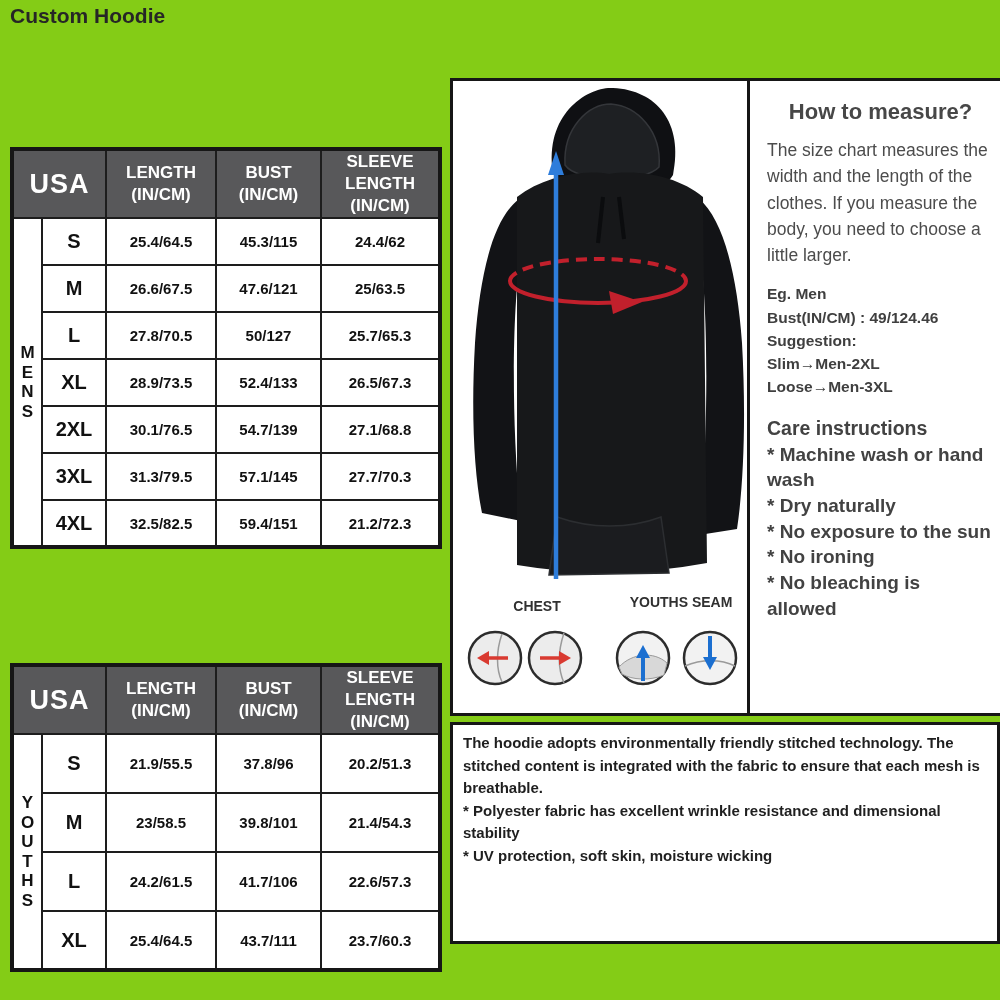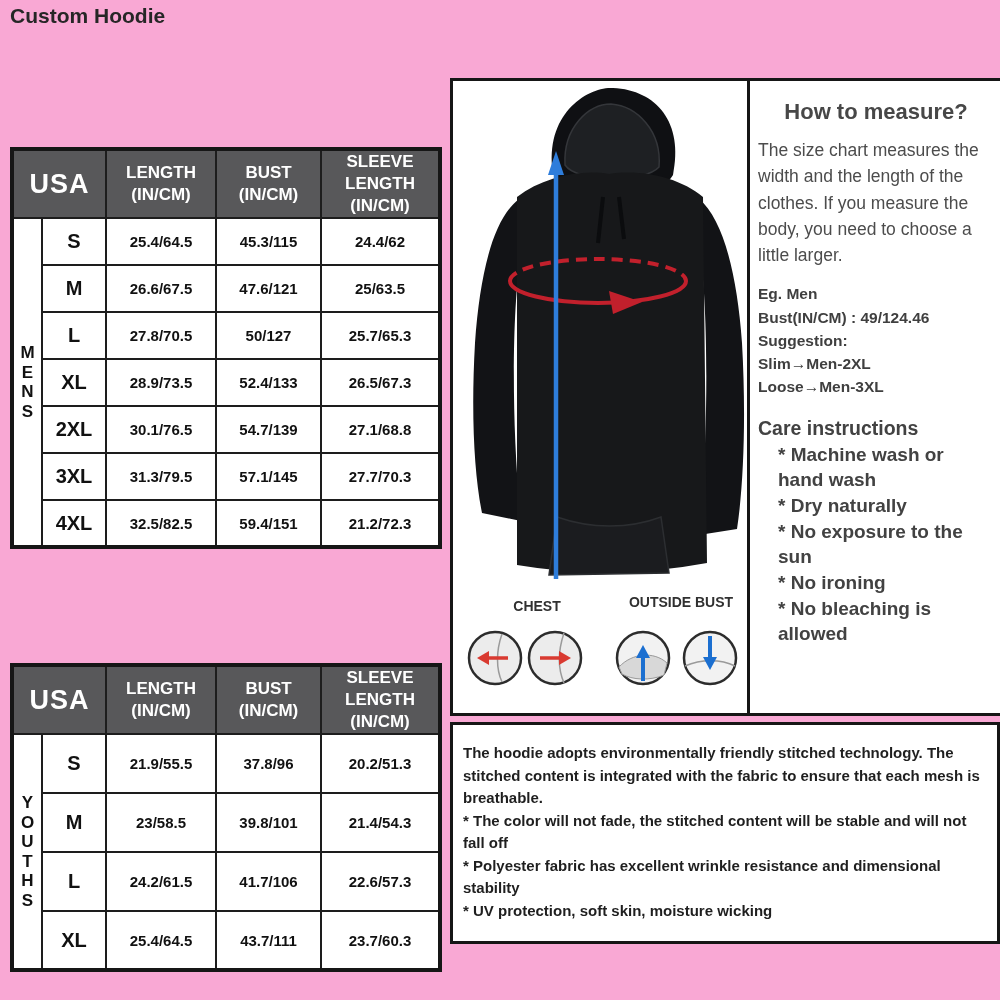--- a/index.html
+++ b/index.html
@@ -1,16 +1,16 @@
 <!DOCTYPE html>
 <html><head>
 <meta charset="utf-8">
 <style>
   html,body{margin:0;padding:0;background:#fff;}
-  #page{position:relative;width:1000px;height:1000px;background:#f9a8d4;overflow:hidden;
+  #page{position:relative;width:1000px;height:1000px;background:#84cc16;overflow:hidden;
         font-family:"Liberation Sans",sans-serif;color:#222;}
 
   .title{position:absolute;left:10px;top:4px;font-size:21px;font-weight:bold;color:#262626;}
   .subtitle{position:absolute;left:10px;top:36px;font-size:19px;font-weight:bold;color:#4a4a4a;white-space:pre-wrap;}
 
   
   table.size-table{position:absolute;left:10px;border-collapse:collapse;width:428px;table-layout:fixed;
                    background:#fff;border:4px solid #161616;}
   #mens-table{top:147px;}
   #youths-table{top:663px;}
@@ -28,37 +28,37 @@
   .vlabel{display:inline-block;width:15px;word-break:break-all;font-weight:bold;
           font-size:17px;line-height:1.15;color:#111;}
   col.c-group{width:30px;} col.c-size{width:64px;} col.c-len{width:110px;}
   col.c-bust{width:105px;} col.c-sleeve{width:119px;}
 
   
   #measure-box{position:absolute;left:450px;top:78px;width:550px;height:638px;box-sizing:border-box;
                border-top:3px solid #161616;border-left:3px solid #161616;border-bottom:3px solid #161616;
                display:flex;background:#fff;}
   #hoodie-panel{width:297px;box-sizing:border-box;border-right:3px solid #161616;position:relative;padding-left:8px;}
-  #right-panel{flex:1;position:relative;padding:10px 6px 0 8px;box-sizing:border-box;color:#4a4a4a;}
+  #right-panel{flex:1;position:relative;padding:10px 6px 0 17px;box-sizing:border-box;color:#4a4a4a;}
 
   .measure-heading{font-size:22px;font-weight:bold;text-align:center;color:#474747;margin:8px 0 12px 0;}
   .measure-body{font-size:17.5px;line-height:1.5;color:#4c4c4c;}
   .eg-block{margin-top:14px;font-size:15.5px;font-weight:bold;line-height:1.5;color:#3f3f3f;}
   .care-block{margin-top:16px;color:#424242;font-weight:bold;}
   .care-heading{font-size:19.5px;line-height:1.4;}
-  .care-item{font-size:19px;line-height:1.35;margin-left:20px;}
+  .care-item{font-size:19px;line-height:1.35;}
 
   .diagram-label{position:absolute;font-size:14px;font-weight:bold;color:#303030;text-align:center;}
   #chest-label{left:10px;top:517px;width:148px;}
   #seam-label{left:158px;top:513px;width:140px;}
   .mcirc{position:absolute;top:548px;width:58px;height:58px;}
 
   
   #feature-box{position:absolute;left:450px;top:722px;width:550px;height:222px;box-sizing:border-box;
-               border:3px solid #161616;padding:17px 10px;background:#fff;}
+               border:3px solid #161616;padding:7px 10px;background:#fff;}
   .feature-text{font-size:15px;font-weight:bold;color:#1f1f1f;line-height:1.5;}
 </style>
 </head>
 <body>
 
 <div id="page">
 
   <div class="title">Custom Hoodie</div>
 
   <table class="size-table" id="mens-table">
@@ -206,21 +206,21 @@
 
         <path d="M49,200 A88,22 0 0 1 225,200" fill="none" stroke="#c2202c" stroke-width="4" stroke-dasharray="11,7"></path>
         <path d="M49,200 A88,22 0 0 0 225,200" fill="none" stroke="#c2202c" stroke-width="4"></path>
         <polygon points="181,221 148,210 152,233" fill="#c2202c"></polygon>
 
         <line x1="95" y1="498" x2="95" y2="86" stroke="#2e7ddb" stroke-width="4.5"></line>
         <polygon points="95,70 87,94 103,94" fill="#2e7ddb"></polygon>
       </svg>
 
       <div class="diagram-label" id="chest-label">CHEST</div>
-      <div class="diagram-label" id="seam-label">OUTSIDE BUST</div>
+      <div class="diagram-label" id="seam-label">YOUTHS SEAM</div>
 
       <svg class="mcirc" style="left:13px" viewBox="0 0 58 58">
         <circle cx="29" cy="29" r="26" fill="#ececec" stroke="#2c2c2c" stroke-width="2.5"></circle>
         <path d="M36,5 C30,22 30,40 36,53" fill="none" stroke="#9a9a9a" stroke-width="1.5"></path>
         <line x1="42" y1="29" x2="20" y2="29" stroke="#d93a31" stroke-width="3.5"></line>
         <polygon points="11,29 23,22 23,36" fill="#d93a31"></polygon>
       </svg>
       <svg class="mcirc" style="left:73px" viewBox="0 0 58 58">
         <circle cx="29" cy="29" r="26" fill="#ececec" stroke="#2c2c2c" stroke-width="2.5"></circle>
         <path d="M38,4 C32,22 32,40 38,54" fill="none" stroke="#9a9a9a" stroke-width="1.5"></path>
@@ -257,18 +257,17 @@
         <div class="care-item">* Dry naturally</div>
         <div class="care-item">* No exposure to the sun</div>
         <div class="care-item">* No ironing</div>
         <div class="care-item">* No bleaching is allowed</div>
       </div>
     </div>
   </div>
 
   <div id="feature-box">
     <div class="feature-text">The hoodie adopts environmentally friendly stitched technology. The stitched content is integrated with the fabric to ensure that each mesh is breathable.</div>
-    <div class="feature-text">* The color will not fade, the stitched content will be stable and will not fall off</div>
     <div class="feature-text">* Polyester fabric has excellent wrinkle resistance and dimensional stability</div>
     <div class="feature-text">* UV protection, soft skin, moisture wicking</div>
   </div>
 
 </div>
 
 </body></html>

